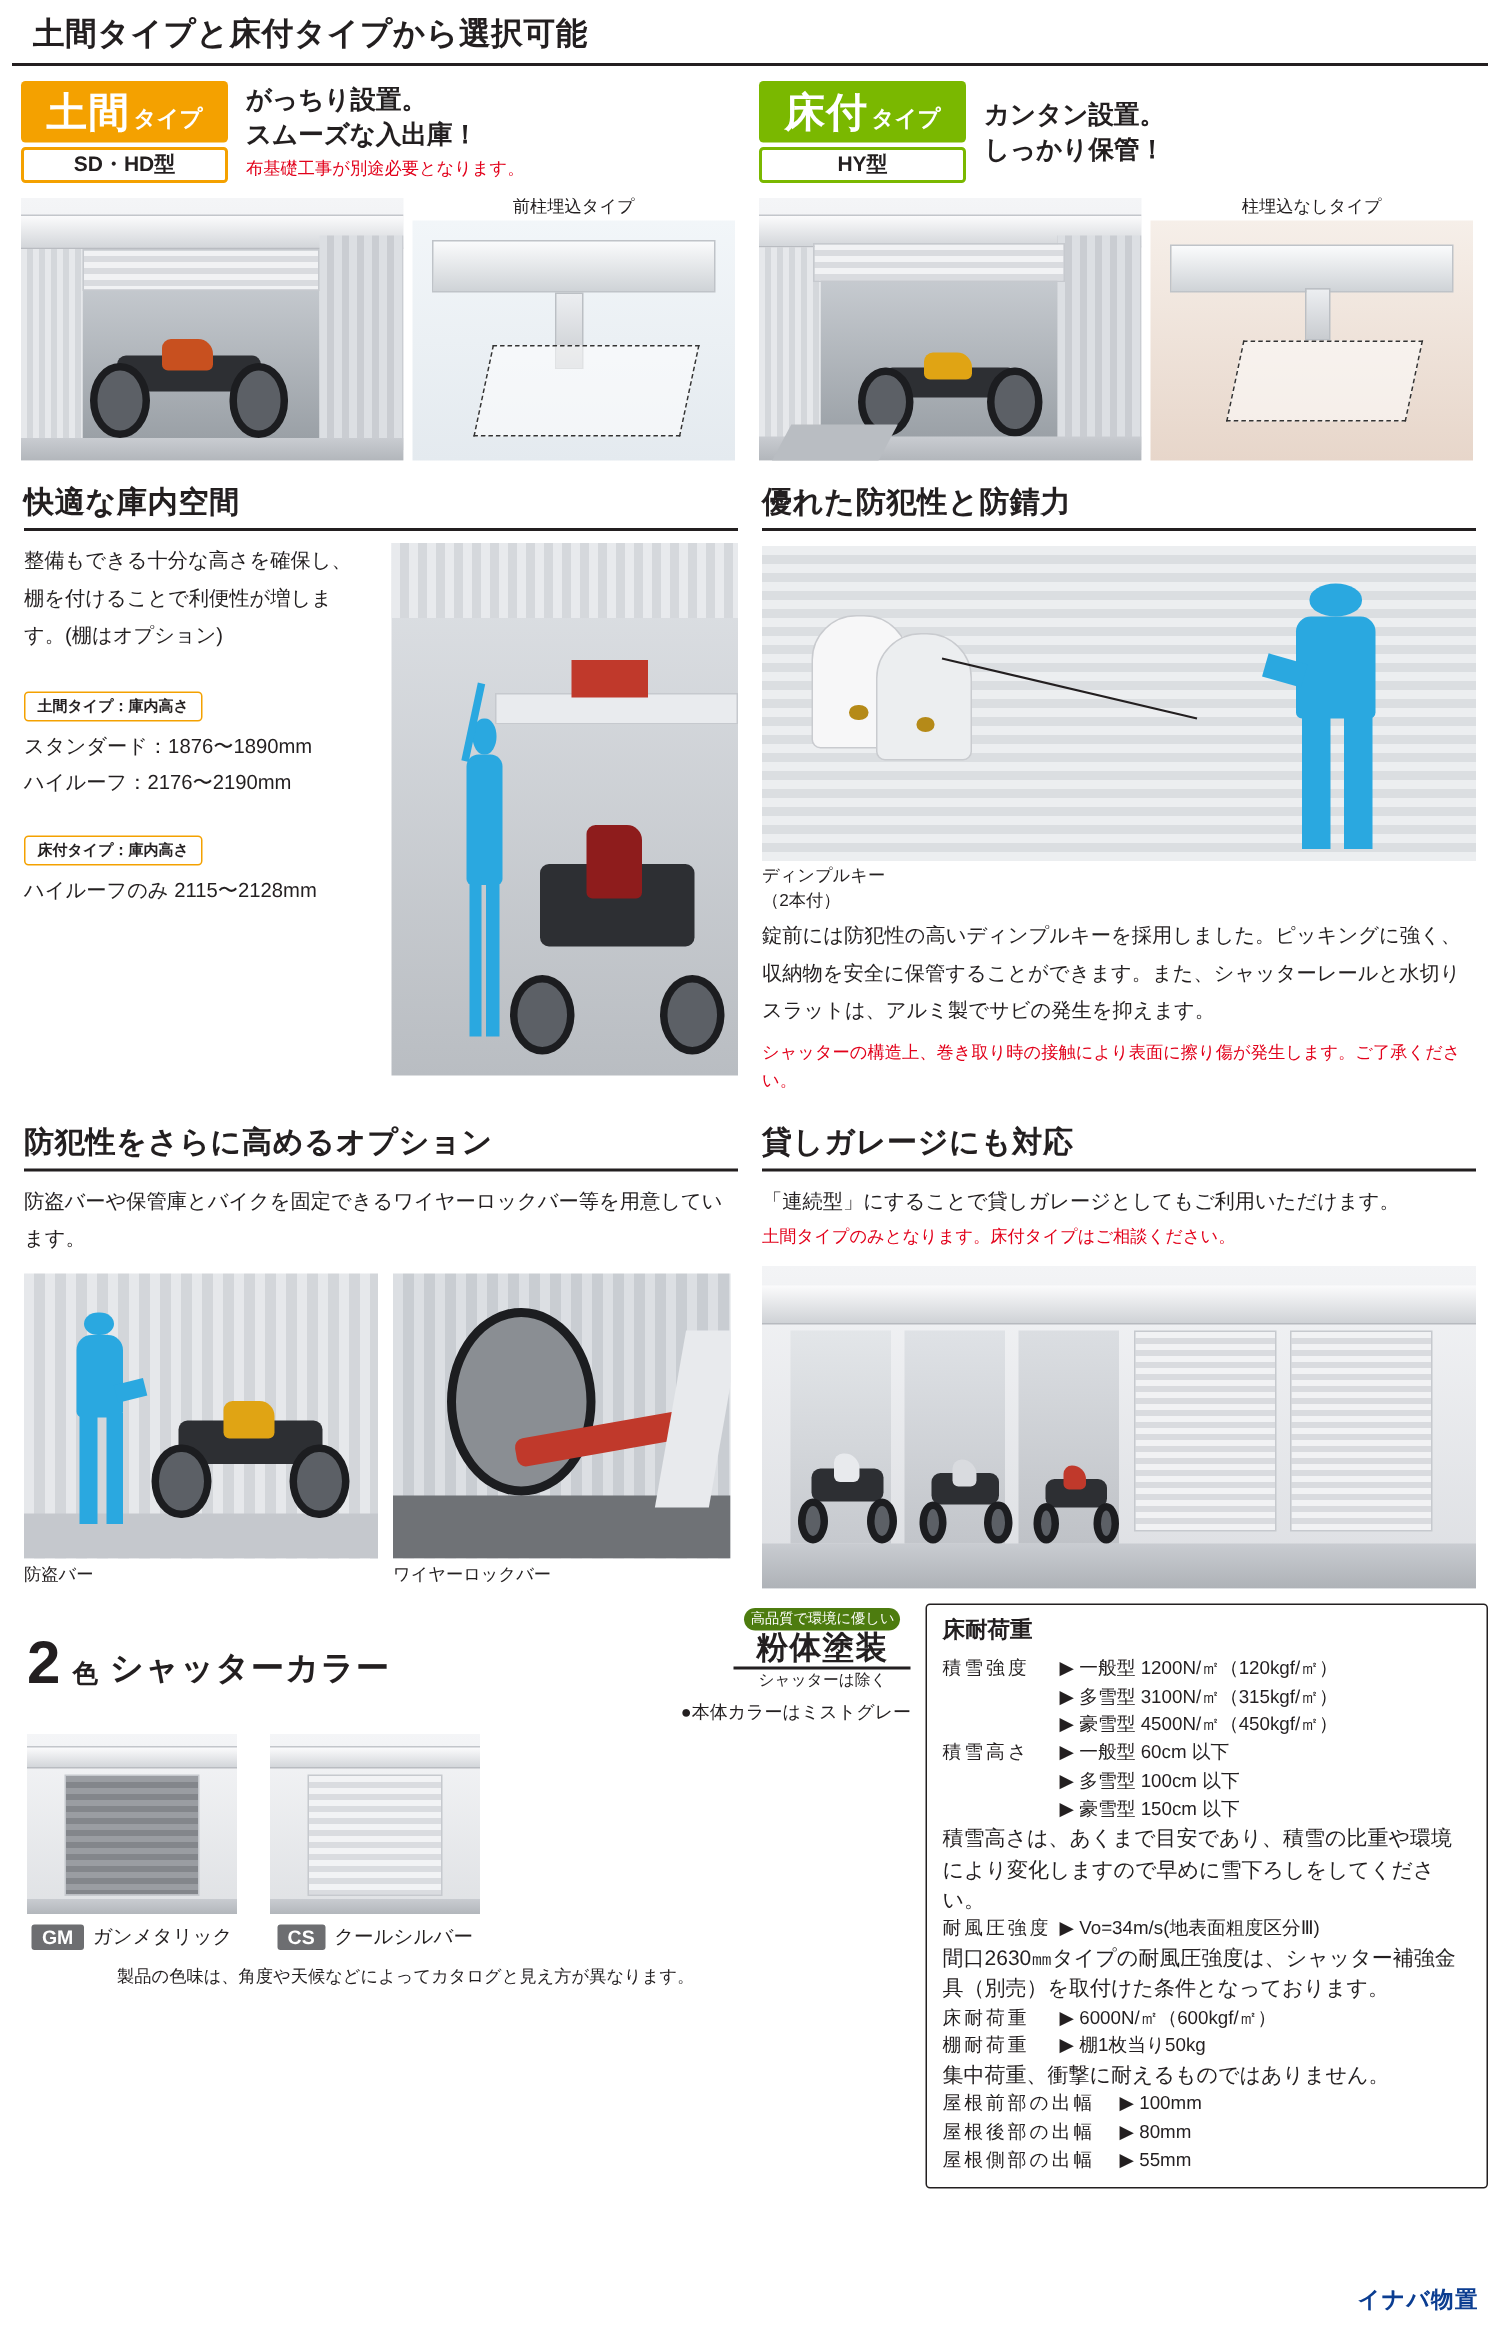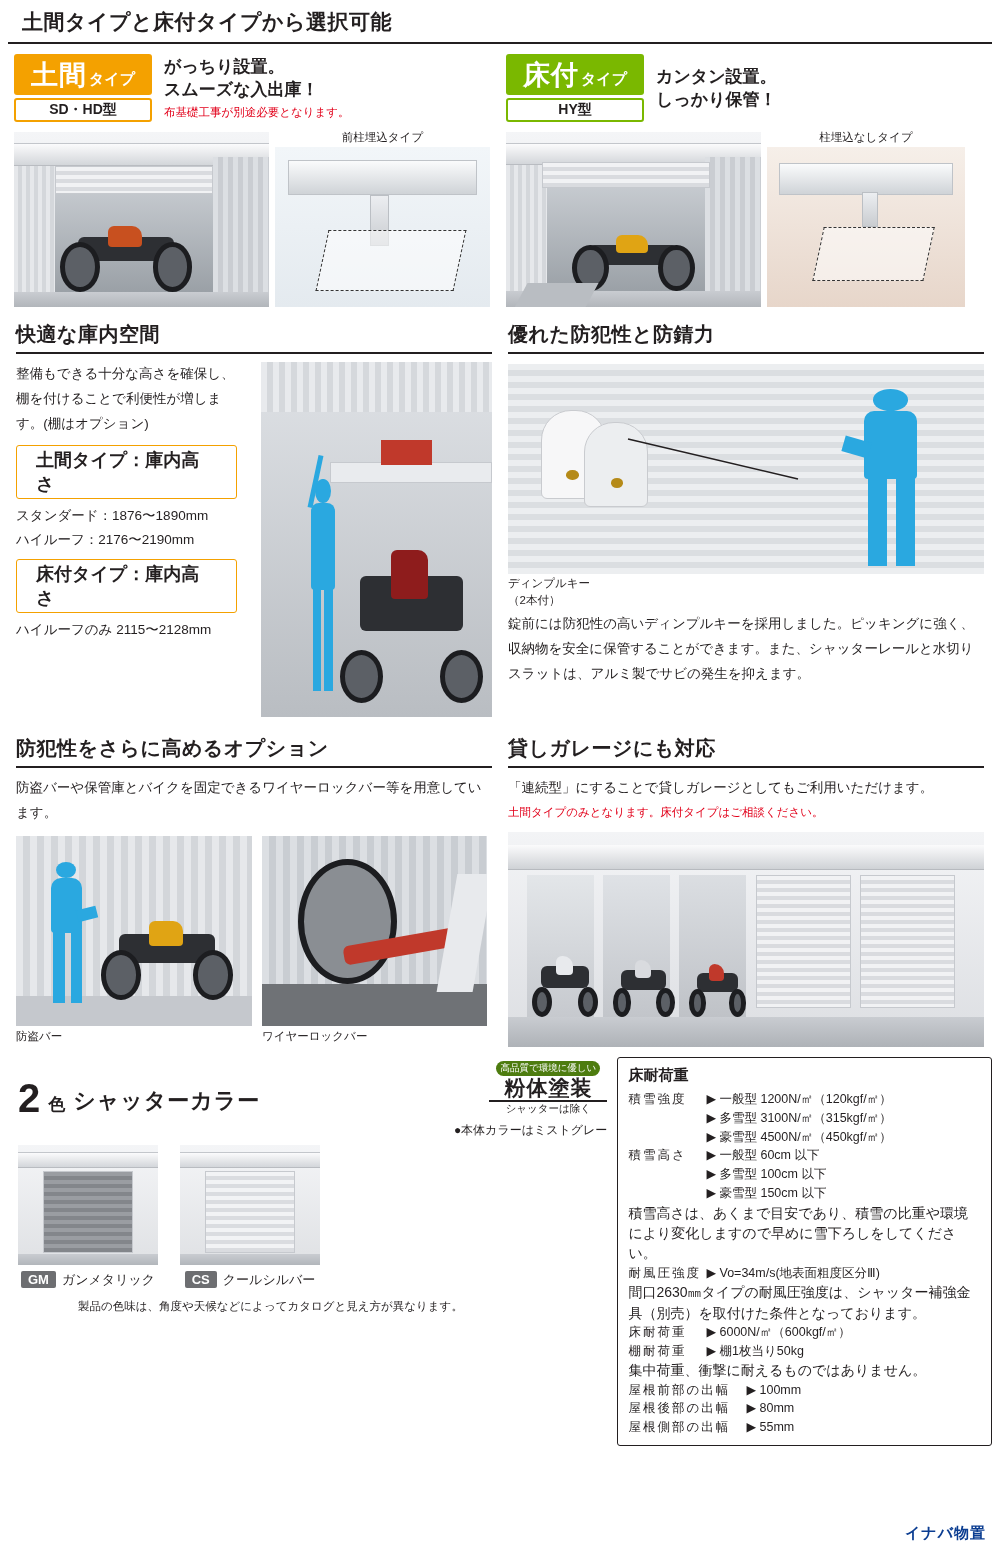--- a/index.html
+++ b/index.html
@@ -40,21 +40,21 @@
   .badge-main .big { font-size: 27px; letter-spacing: 1px; }
   .badge-main .small { font-size: 15px; }
   .badge-sub {
     margin-top: 3px; background: #fff; border: 2px solid #f4a100;
     color: #231f20; text-align: center; font-weight: bold;
     font-size: 14px; border-radius: 3px; padding: 1px 0;
   }
   .badge-sub.green { border-color: #7ab800; }
   .type-copy { padding-top: 2px; }
   .type-copy .l1 { font-size: 17px; font-weight: bold; line-height: 1.35; }
-  .type-copy .note { margin-top: 2px; font-family: Liberation Mono, monospace; }
+  .type-copy .note { margin-top: 2px; }
 
   .imgrow { display: flex; gap: 6px; margin-top: 8px; align-items: flex-end; }
   .cap-small { font-size: 11.5px; text-align: center; margin-bottom: 2px; }
 
   
   .ph { position: relative; overflow: hidden; background: #e9eaec; }
   .garage { position: relative; background: linear-gradient(#f4f5f7, #dfe1e4); }
   .garage .roof {
     position: absolute; left: 0; right: 0; top: 6%; height: 13%;
     background: linear-gradient(#fbfbfc, #d3d6da);
@@ -104,21 +104,21 @@
   .dashbox {
     position: absolute; border: 1.5px dashed #333; background: rgba(255,255,255,.55);
   }
 
   
   .mid { display: flex; padding: 14px 8px 0 8px; }
   .mid .col { width: 50%; padding: 0 8px; }
 
   .hl-box {
     display: inline-block; border: 1.5px solid #f4a100; border-radius: 3px;
-    font-size: 18px; font-weight: bold; padding: 2px 19px; margin: 8px 0 5px 0;
+    font-size: 10px; font-weight: bold; padding: 2px 8px; margin: 24px 0 5px 0;
   }
   .dim-line { font-size: 13.5px; line-height: 1.75; }
 
   
   .colors { padding: 10px 8px 0 8px; display: flex; gap: 10px; }
   .swatchrow { display: flex; gap: 22px; margin-top: 6px; }
   .swatch-cap { display: flex; align-items: center; gap: 6px; justify-content: center; margin-top: 6px; font-size: 13px; }
   .sw-tag {
     background: #6d6e71; color: #fff; font-weight: bold; font-size: 13px;
     padding: 1px 7px; border-radius: 2px;
@@ -239,21 +239,21 @@
           <div class="bike" style="left:26%;width:48%;height:34%">
             <div class="body"></div>
             <div class="tank" style="background:#e0a414"></div>
             <div class="w1"></div>
               <div class="w2"></div>
           </div>
           <div class="floor"></div>
           <div style="position:absolute;left:6%;width:28%;bottom:0;height:14%;background:#b9bdc2;transform:skewX(-28deg)"></div>
         </div>
 
-        <div style="width:198px">
+        <div style="width:215px">
           <div class="cap-small">柱埋込なしタイプ</div>
           <div class="ph" style="height:160px;background:linear-gradient(#f6efe9,#e7d6ca)">
             <div style="position:absolute;left:6%;right:6%;top:10%;height:20%;background:linear-gradient(#fafbfc,#cfd3d7);border:1px solid #bfc3c8"></div>
             <div style="position:absolute;left:48%;width:8%;top:28%;height:22%;background:linear-gradient(#eceef1,#c9ccd0);border:1px solid #bbbfc4"></div>
             <div class="dashbox" style="left:26%;right:18%;top:50%;height:34%;transform:skewX(-12deg)"></div>
           </div>
         </div>
       </div>
     </div>
   </div>
@@ -319,20 +319,21 @@
           <div class="person" style="left:52%;top:50%;width:18%;height:50%"></div>
         </div>
       </div>
 
       <div style="text-align:center;margin-top:2px">
         <div class="cap-small" style="text-align:left;width:200px">ディンプルキー</div>
         <div class="cap-small" style="text-align:left;width:200px">（2本付）</div>
       </div>
 
       <div class="body-text" style="margin-top:4px">錠前には防犯性の高いディンプルキーを採用しました。ピッキングに強く、収納物を安全に保管することができます。また、シャッターレールと水切りスラットは、アルミ製でサビの発生を抑えます。</div>
+      <div class="red-note" style="margin-top:6px">シャッターの構造上、巻き取り時の接触により表面に擦り傷が発生します。ご了承ください。</div>
     </div>
   </div>
 
   <div class="mid" style="padding-top:18px">
 
     <div class="col">
       <div class="sec-title">防犯性をさらに高めるオプション</div>
       <div class="body-text" style="margin-top:8px">防盗バーや保管庫とバイクを固定できるワイヤーロックバー等を用意しています。</div>
 
       <div style="display:flex;gap:10px;margin-top:10px">

